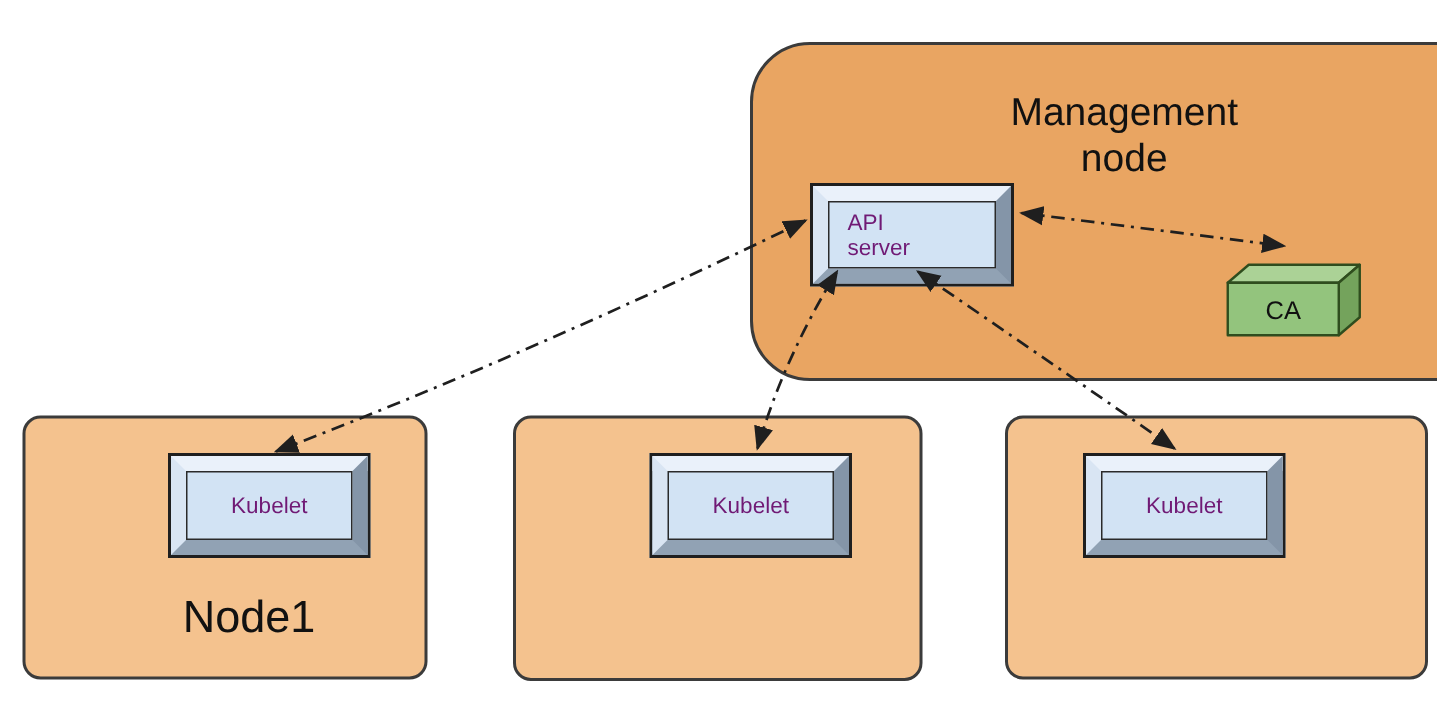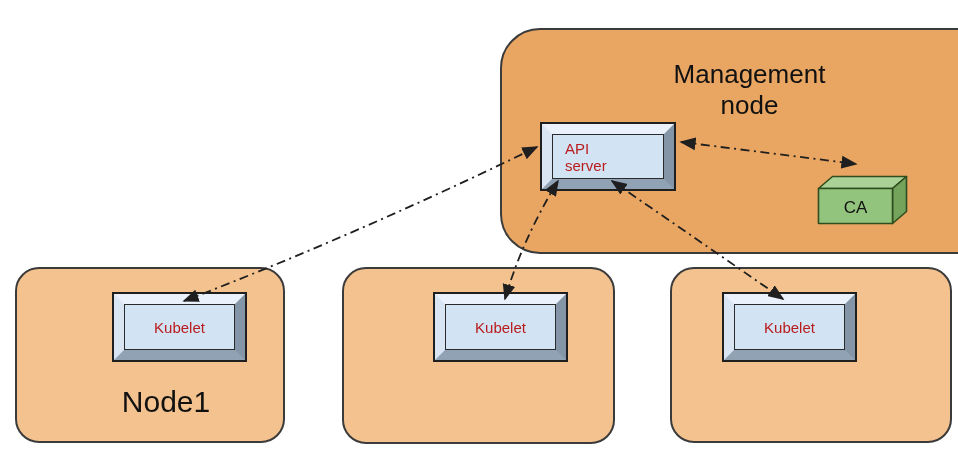--- a/index.html
+++ b/index.html
@@ -12,21 +12,21 @@
   
   .group-box{
     position:absolute;box-sizing:border-box;
     border:2px solid #3b3b3b;
   }
   .mgmt{
     left:500px;top:28px;width:499px;height:226px;border-radius:40px;
     background:var(--management-fill,#e9a562);
   }
   .node{
-    top:267px;height:176px;border-radius:24px;
+    top:277px;height:176px;border-radius:12px;
     background:var(--node-fill,#f4c28e);
   }
   .node1{left:15px;width:270px;}
   .node2{left:342px;width:273px;height:177px;}
   .node3{left:670px;width:282px;}
   .mgmt-title{
     position:absolute;top:29px;left:0;right:0;text-align:center;
     font-size:26px;line-height:31px;
   }
   .mgmt-title span{display:inline-block;max-width:190px;}
@@ -41,21 +41,21 @@
     border:2px solid #1f1f1f;
   }
   .bevel-box .frame{
     position:absolute;inset:0;border-style:solid;border-width:10px;
     border-color:#eaf1fa #8495a8 #91a2b4 #d9e5f3;
   }
   .bevel-box .face{
     position:absolute;inset:10px;border:1px solid #2a2a2a;
     background:var(--component-face,#d2e3f4);
     display:flex;align-items:center;justify-content:center;
-    font-size:15px;line-height:17px;color:#b91c1c;
+    font-size:15px;line-height:17px;color:#701a75;
   }
   .api-box{left:38px;top:92px;width:136px;height:69px;}
   .api-box .face{justify-content:flex-start;padding-left:12px;}
   .api-box .face span{display:inline-block;max-width:70px;}
   .kubelet-box{top:23px;width:135px;height:70px;}
   .kb1{left:95px;} .kb2{left:89px;} .kb3{left:50px;}
   
   .ca-svg{position:absolute;left:315px;top:145px;width:91px;height:50px;overflow:visible;}
   .ca-svg polygon,.ca-svg rect{stroke:#2f4d1e;stroke-width:1.6;stroke-linejoin:round;}
   .ca-svg text{font-family:"Liberation Sans",sans-serif;font-size:17px;fill:#111;}

